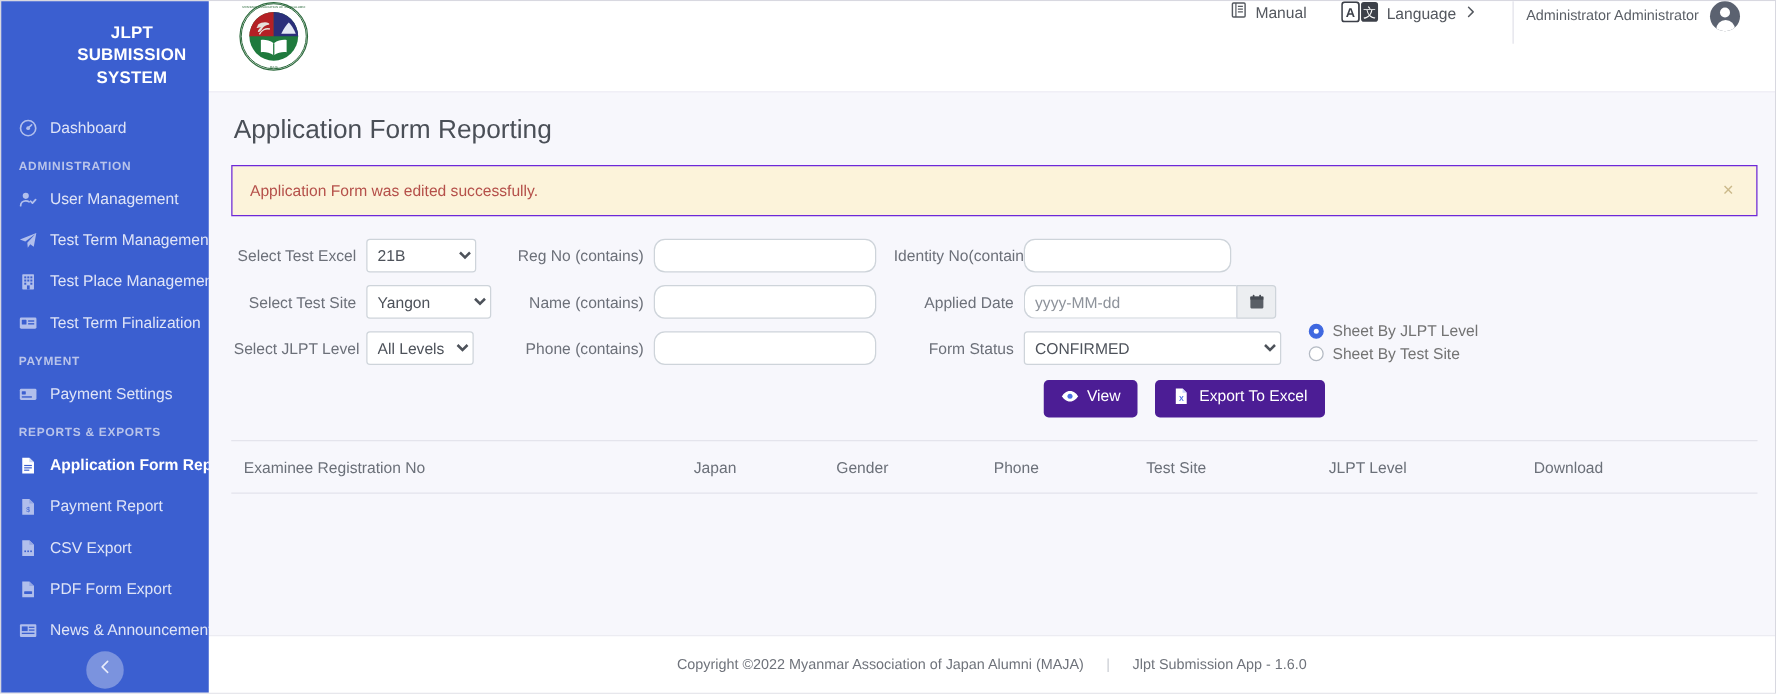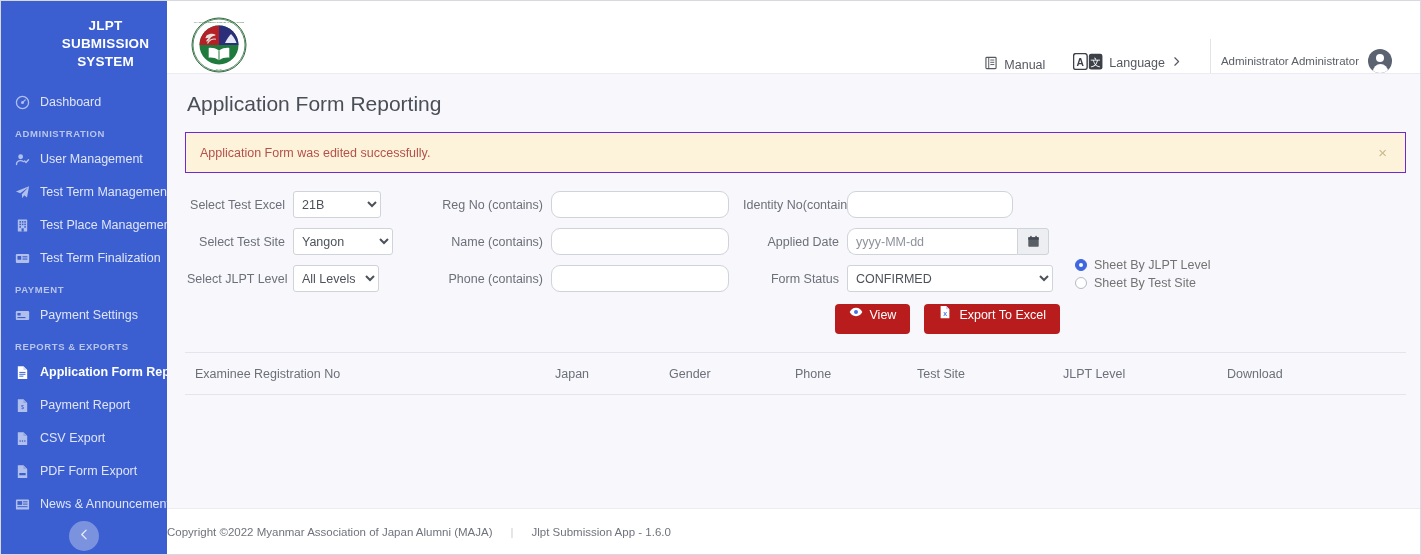--- a/index.html
+++ b/index.html
@@ -89,21 +89,21 @@
     flex-direction: column;
     min-width: 0;
     background: #f7f7fc;
   }
 
   
   .topbar {
     height: 73px;
     background: #ffffff;
     display: flex;
-    align-items: flex-end;
+    align-items: flex-start;
     padding: 0 14px 0 24px;
     border-bottom: 1px solid #eceaf3;
   }
   .logo {
     width: 56px; height: 56px;
     flex: 0 0 56px;
     position: relative;
   }
   .topbar-spacer { flex: 1; }
   .hdr-link {
@@ -183,21 +183,21 @@
   }
   .fcol { display: flex; flex-direction: column; gap: 10px; }
   .frow { display: flex; align-items: center; gap: 8px; }
   .flabel {
     font-size: 12.5px;
     color: #6c7079;
     white-space: nowrap;
     text-align: right;
   }
   .col1 .flabel { width: 98px; }
-  .col2 .flabel { width: 104px; margin-left: 28px; }
+  .col2 .flabel { width: 104px; }
   .col3 .flabel { width: 96px; }
 
   select.ctl {
     height: 27px;
     border: 1px solid #ced4da;
     border-radius: 3px;
     background: #ffffff;
     color: #4d525a;
     font-size: 12.5px;
     font-family: "Liberation Sans", sans-serif;
@@ -269,29 +269,29 @@
     background: #ffffff;
   }
   .btn-row {
     display: flex;
     justify-content: flex-end;
     gap: 14px;
     padding: 12px 2px 0 0;
     margin-right: 344px;
   }
   .btn {
-    background: #b91c1c;
+    background: #4c1d95;
     color: #ffffff;
     border: none;
     border-radius: 4px;
     height: 30px;
-    padding: 12px 14px;
+    padding: 6px 14px;
     font-size: 12.5px;
     font-family: "Liberation Sans", sans-serif;
-    display: flex; align-items: flex-end; gap: 7px;
+    display: flex; align-items: flex-start; gap: 7px;
     cursor: pointer;
   }
 
   
   .table-wrap {
     margin-top: 18px;
     border-top: 1px solid #e4e4ec;
     padding-top: 0;
   }
   .thead {
@@ -308,20 +308,21 @@
   }
   .tbody { height: 120px; }
 
   
   .footer {
     height: 46px;
     background: #ffffff;
     border-top: 1px solid #ececf2;
     display: flex;
     align-items: center;
+    justify-content: center;
     gap: 18px;
     font-size: 11.5px;
     color: #6f737b;
   }
   .foot-bar { color: #c9ccd3; }
 </style>
 </head>
 <body>
 
 <div class="app">

